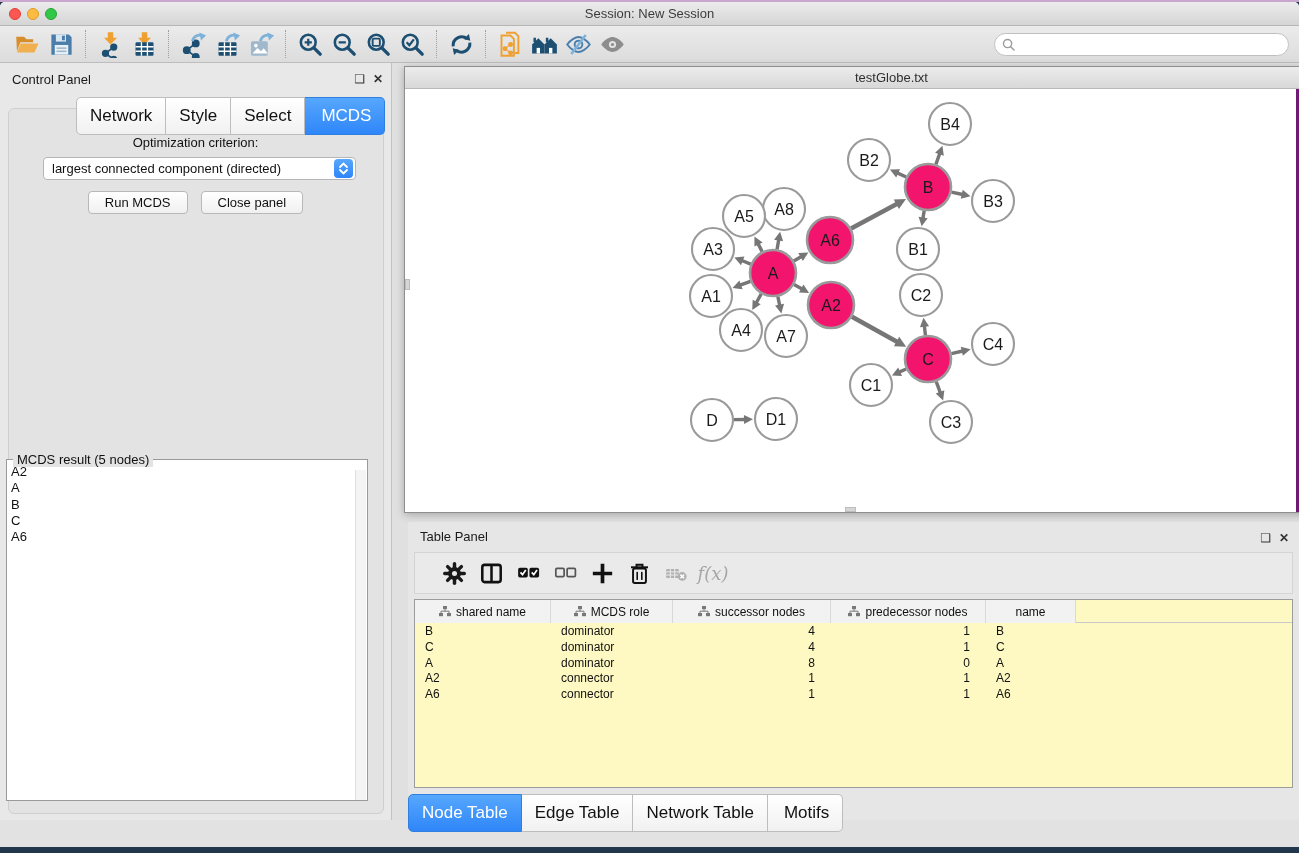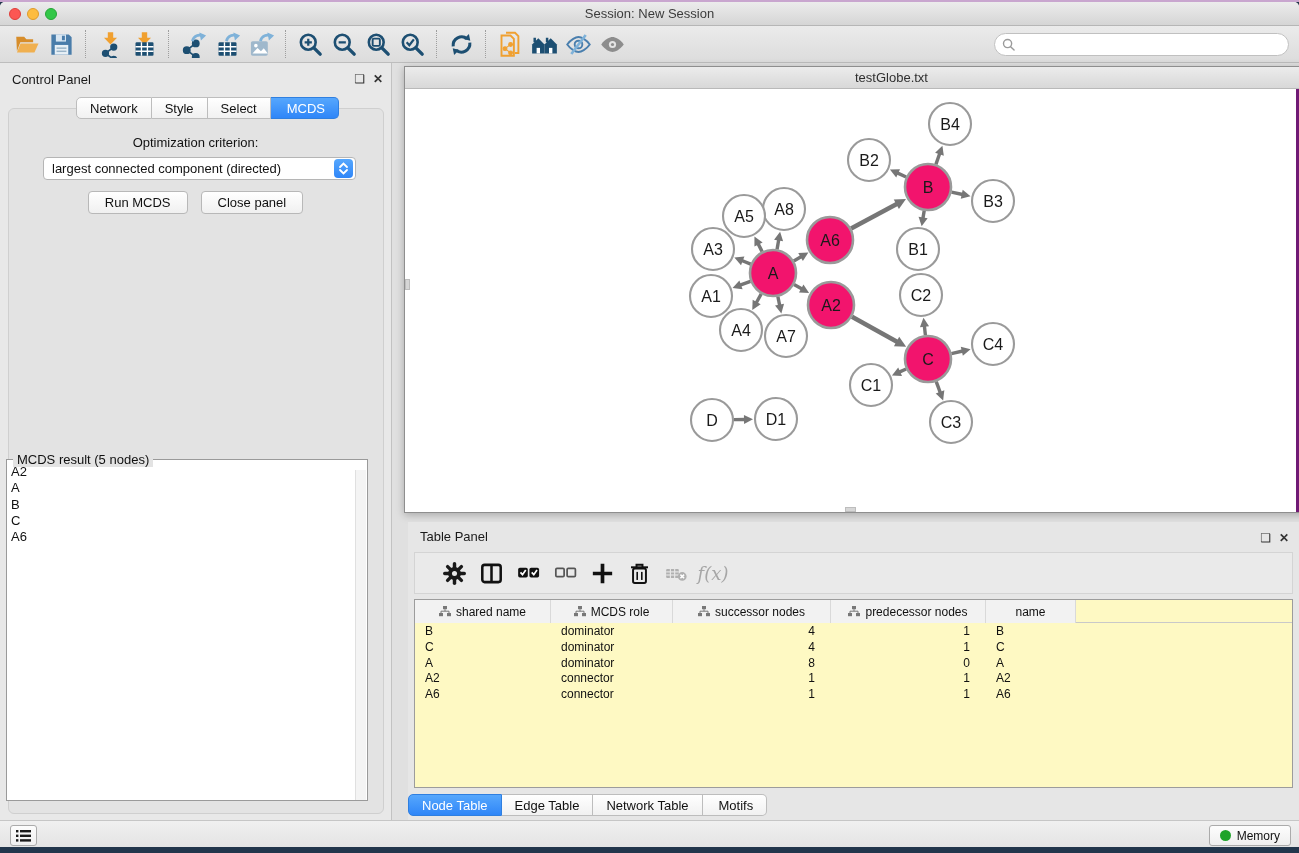--- a/index.html
+++ b/index.html
@@ -38,21 +38,21 @@
   
   #control-panel { left:0; top:0; width:392px; height:757px; background:#e8e8e8;
     border-right:1px solid #c2c2c2; }
   #cp-header { position:absolute; left:0; top:0; width:100%; height:30px; }
   #cp-title { position:absolute; left:12px; top:9px; font-size:13px; color:#1a1a1a; }
   .panel-ctl { position:absolute; top:9px; font-size:12px; color:#333; cursor:default; }
   #cp-float { right:26px; } #cp-close { right:8px; font-weight:bold; }
   #cp-body { position:absolute; left:8px; top:45px; width:376px; height:706px;
     background:#e3e3e3; border:1px solid #cfcfcf; border-radius:6px; }
   #cp-tabs { position:absolute; left:76px; top:34px; display:flex; z-index:3; }
-  .seg-btn { height:22px; padding:0 13px; font-size:13px; color:#111;
+  .seg-btn { height:38px; padding:0 13px; font-size:17px; color:#111;
     background:linear-gradient(#ffffff,#f1f1f1); border:1px solid #bdbdbd;
     border-left:none; display:flex; align-items:center; }
   .seg-btn:first-child { border-left:1px solid #bdbdbd; border-radius:5px 0 0 5px; }
   .seg-btn:last-child { border-radius:0 5px 5px 0;padding-left:16px; }
   .seg-btn.active { background:linear-gradient(#56a7fd,#2f86f8); color:#fff; border-color:#2f7fe0; }
   #criterion-label { position:absolute; left:0; top:72px; width:100%; text-align:center;
     font-size:13px; color:#111; }
   #criterion-select { position:absolute; left:43px; top:94px; width:313px; height:23px;
     background:#fff; border:1px solid #b5b5b5; border-radius:4px; display:flex; align-items:center; }
   #criterion-select .sel-text { flex:1; font-size:13px; padding-left:8px; color:#111;
@@ -604,32 +604,14 @@
       <div id="tp-tabs">
           <div class="seg-btn active">Node Table</div>
           <div class="seg-btn">Edge Table</div>
           <div class="seg-btn">Network Table</div>
           <div class="seg-btn">Motifs</div>
         </div>
     </div>
 
   </div>
 
-  <div id="statusbar" class="abs">
-    <div id="list-btn">
-      <svg width="17" height="14" viewBox="0 0 17 14">
-        <g fill="#1a1a1a">
-          <rect x="1" y="1" width="2.4" height="2.4"></rect>
-            <rect x="5" y="1" width="11" height="2.4"></rect>
-          <rect x="1" y="5.6" width="2.4" height="2.4"></rect>
-            <rect x="5" y="5.6" width="11" height="2.4"></rect>
-          <rect x="1" y="10.2" width="2.4" height="2.4"></rect>
-            <rect x="5" y="10.2" width="11" height="2.4"></rect>
-        </g>
-      </svg>
-    </div>
-    <div id="memory-btn">
-      <span id="memory-dot"></span>
-      <span>Memory</span>
-    </div>
-  </div>
 
 </div>
 
 </body></html>

